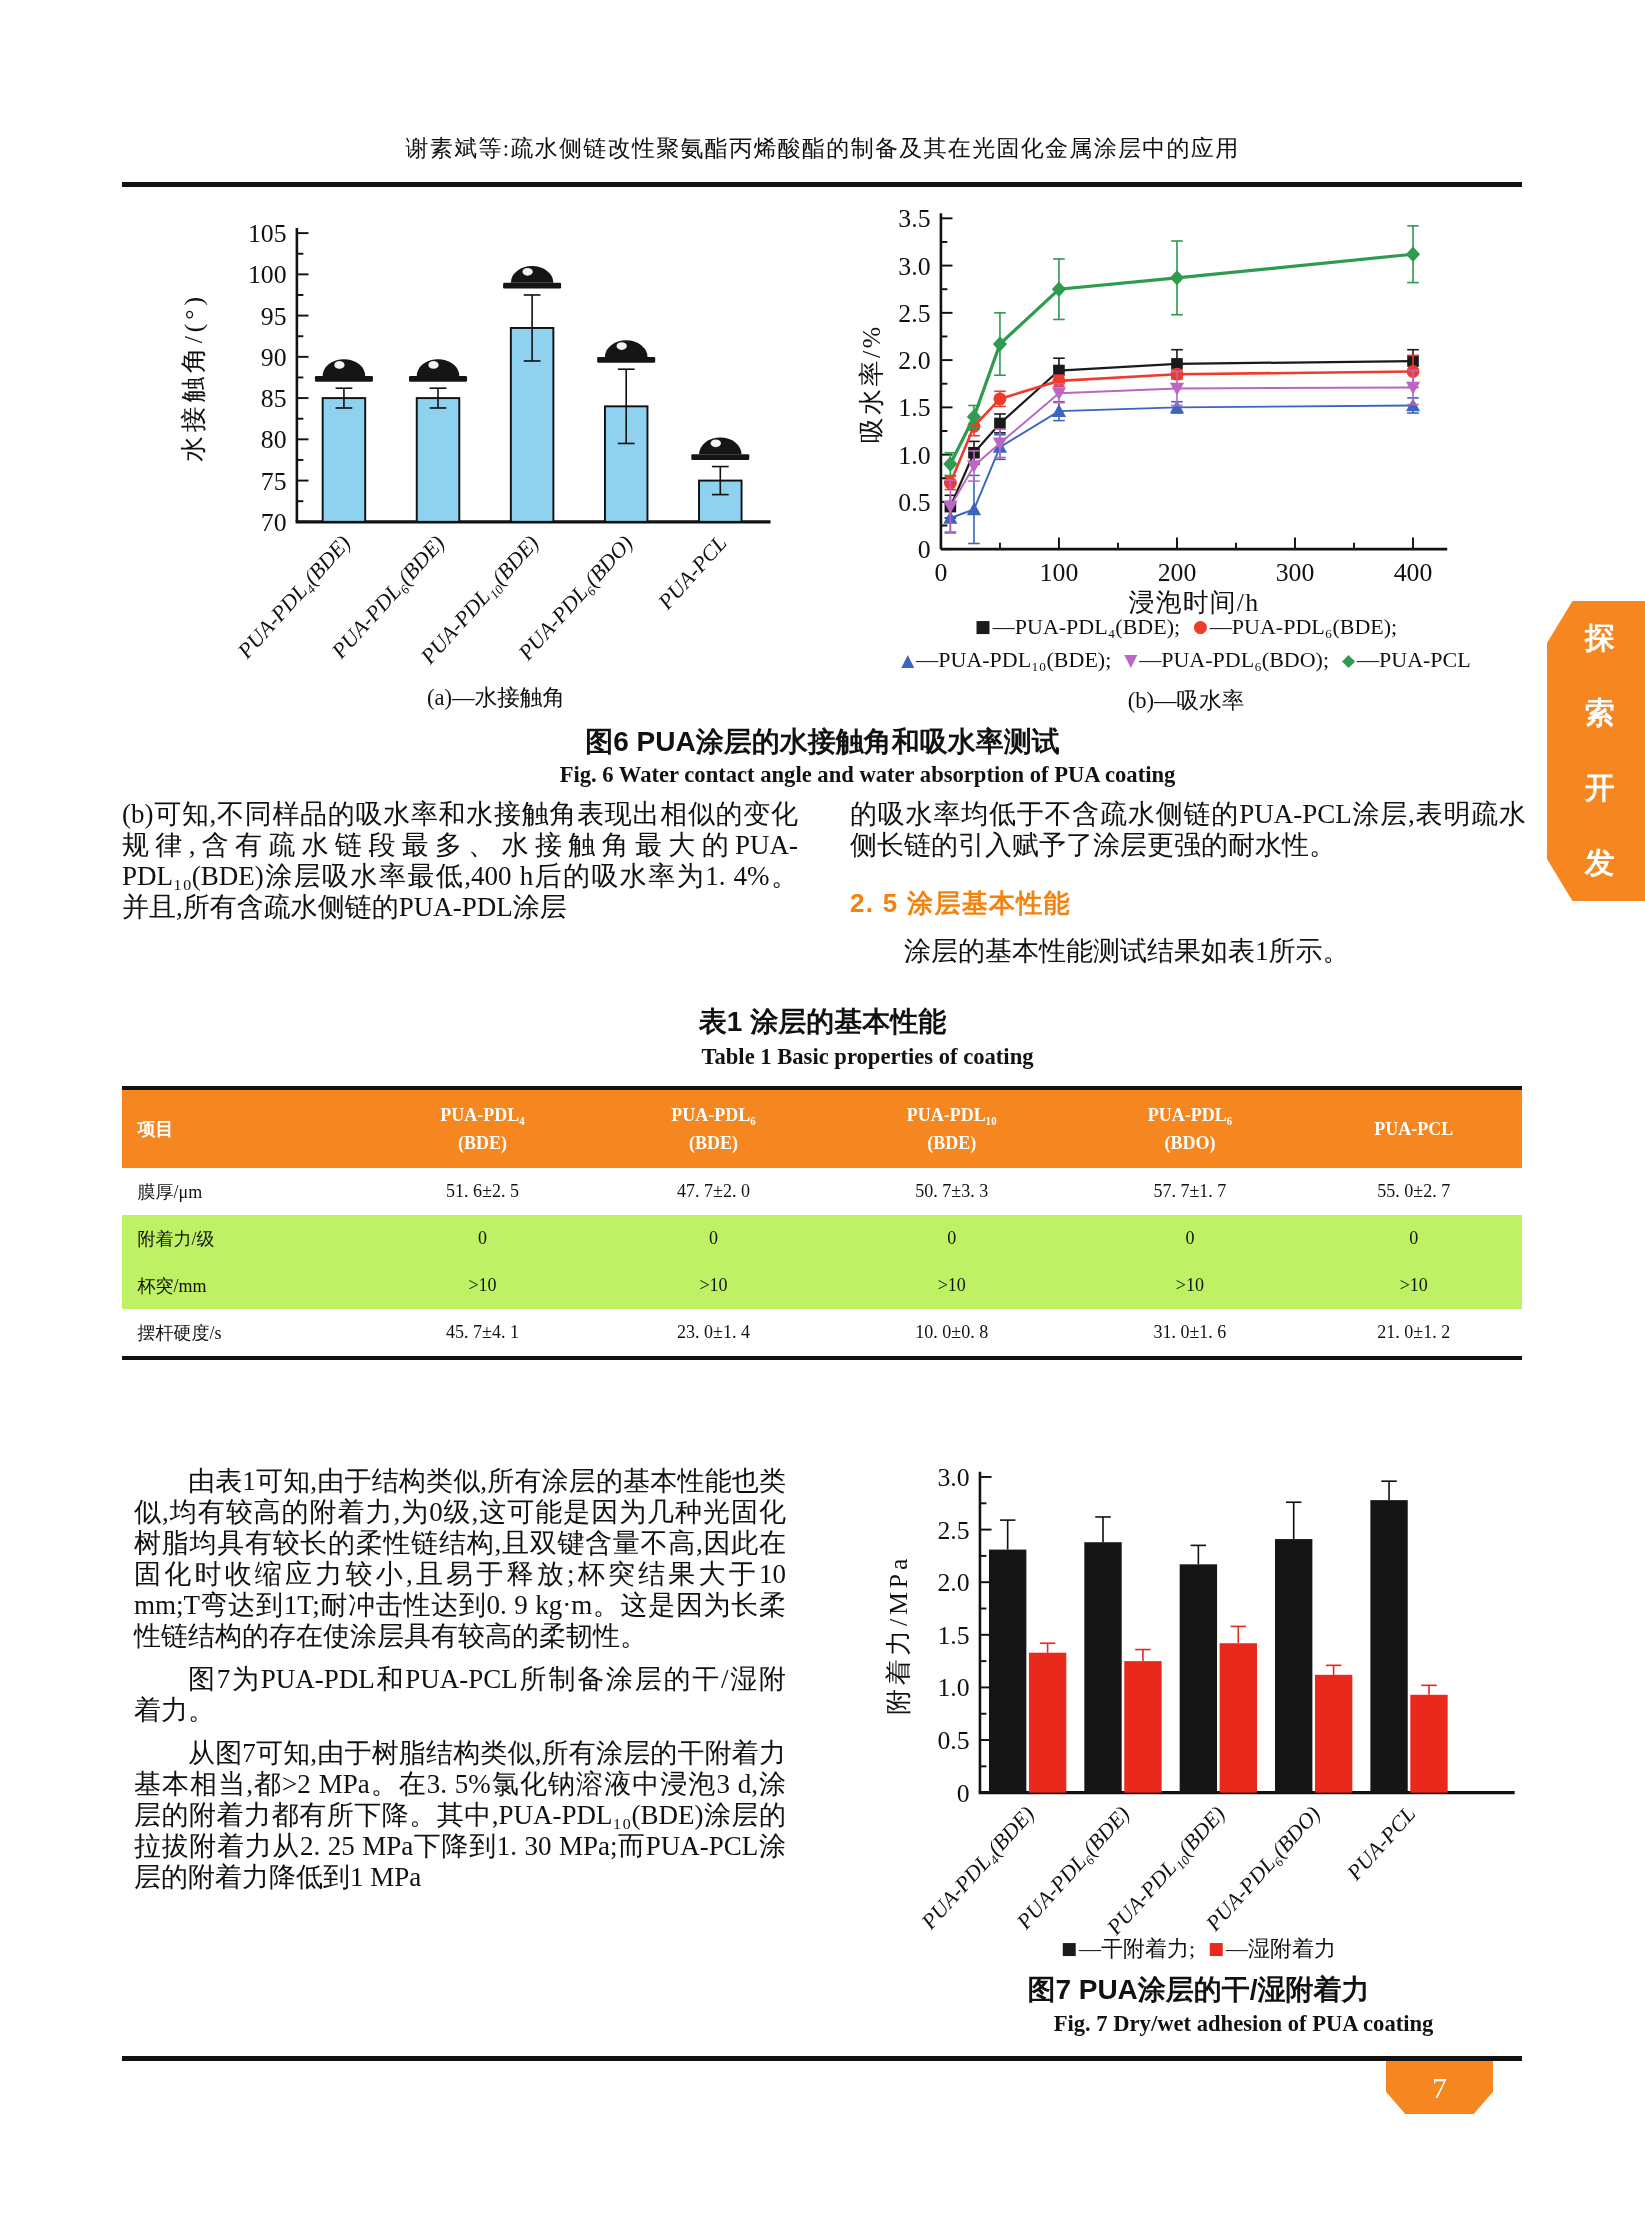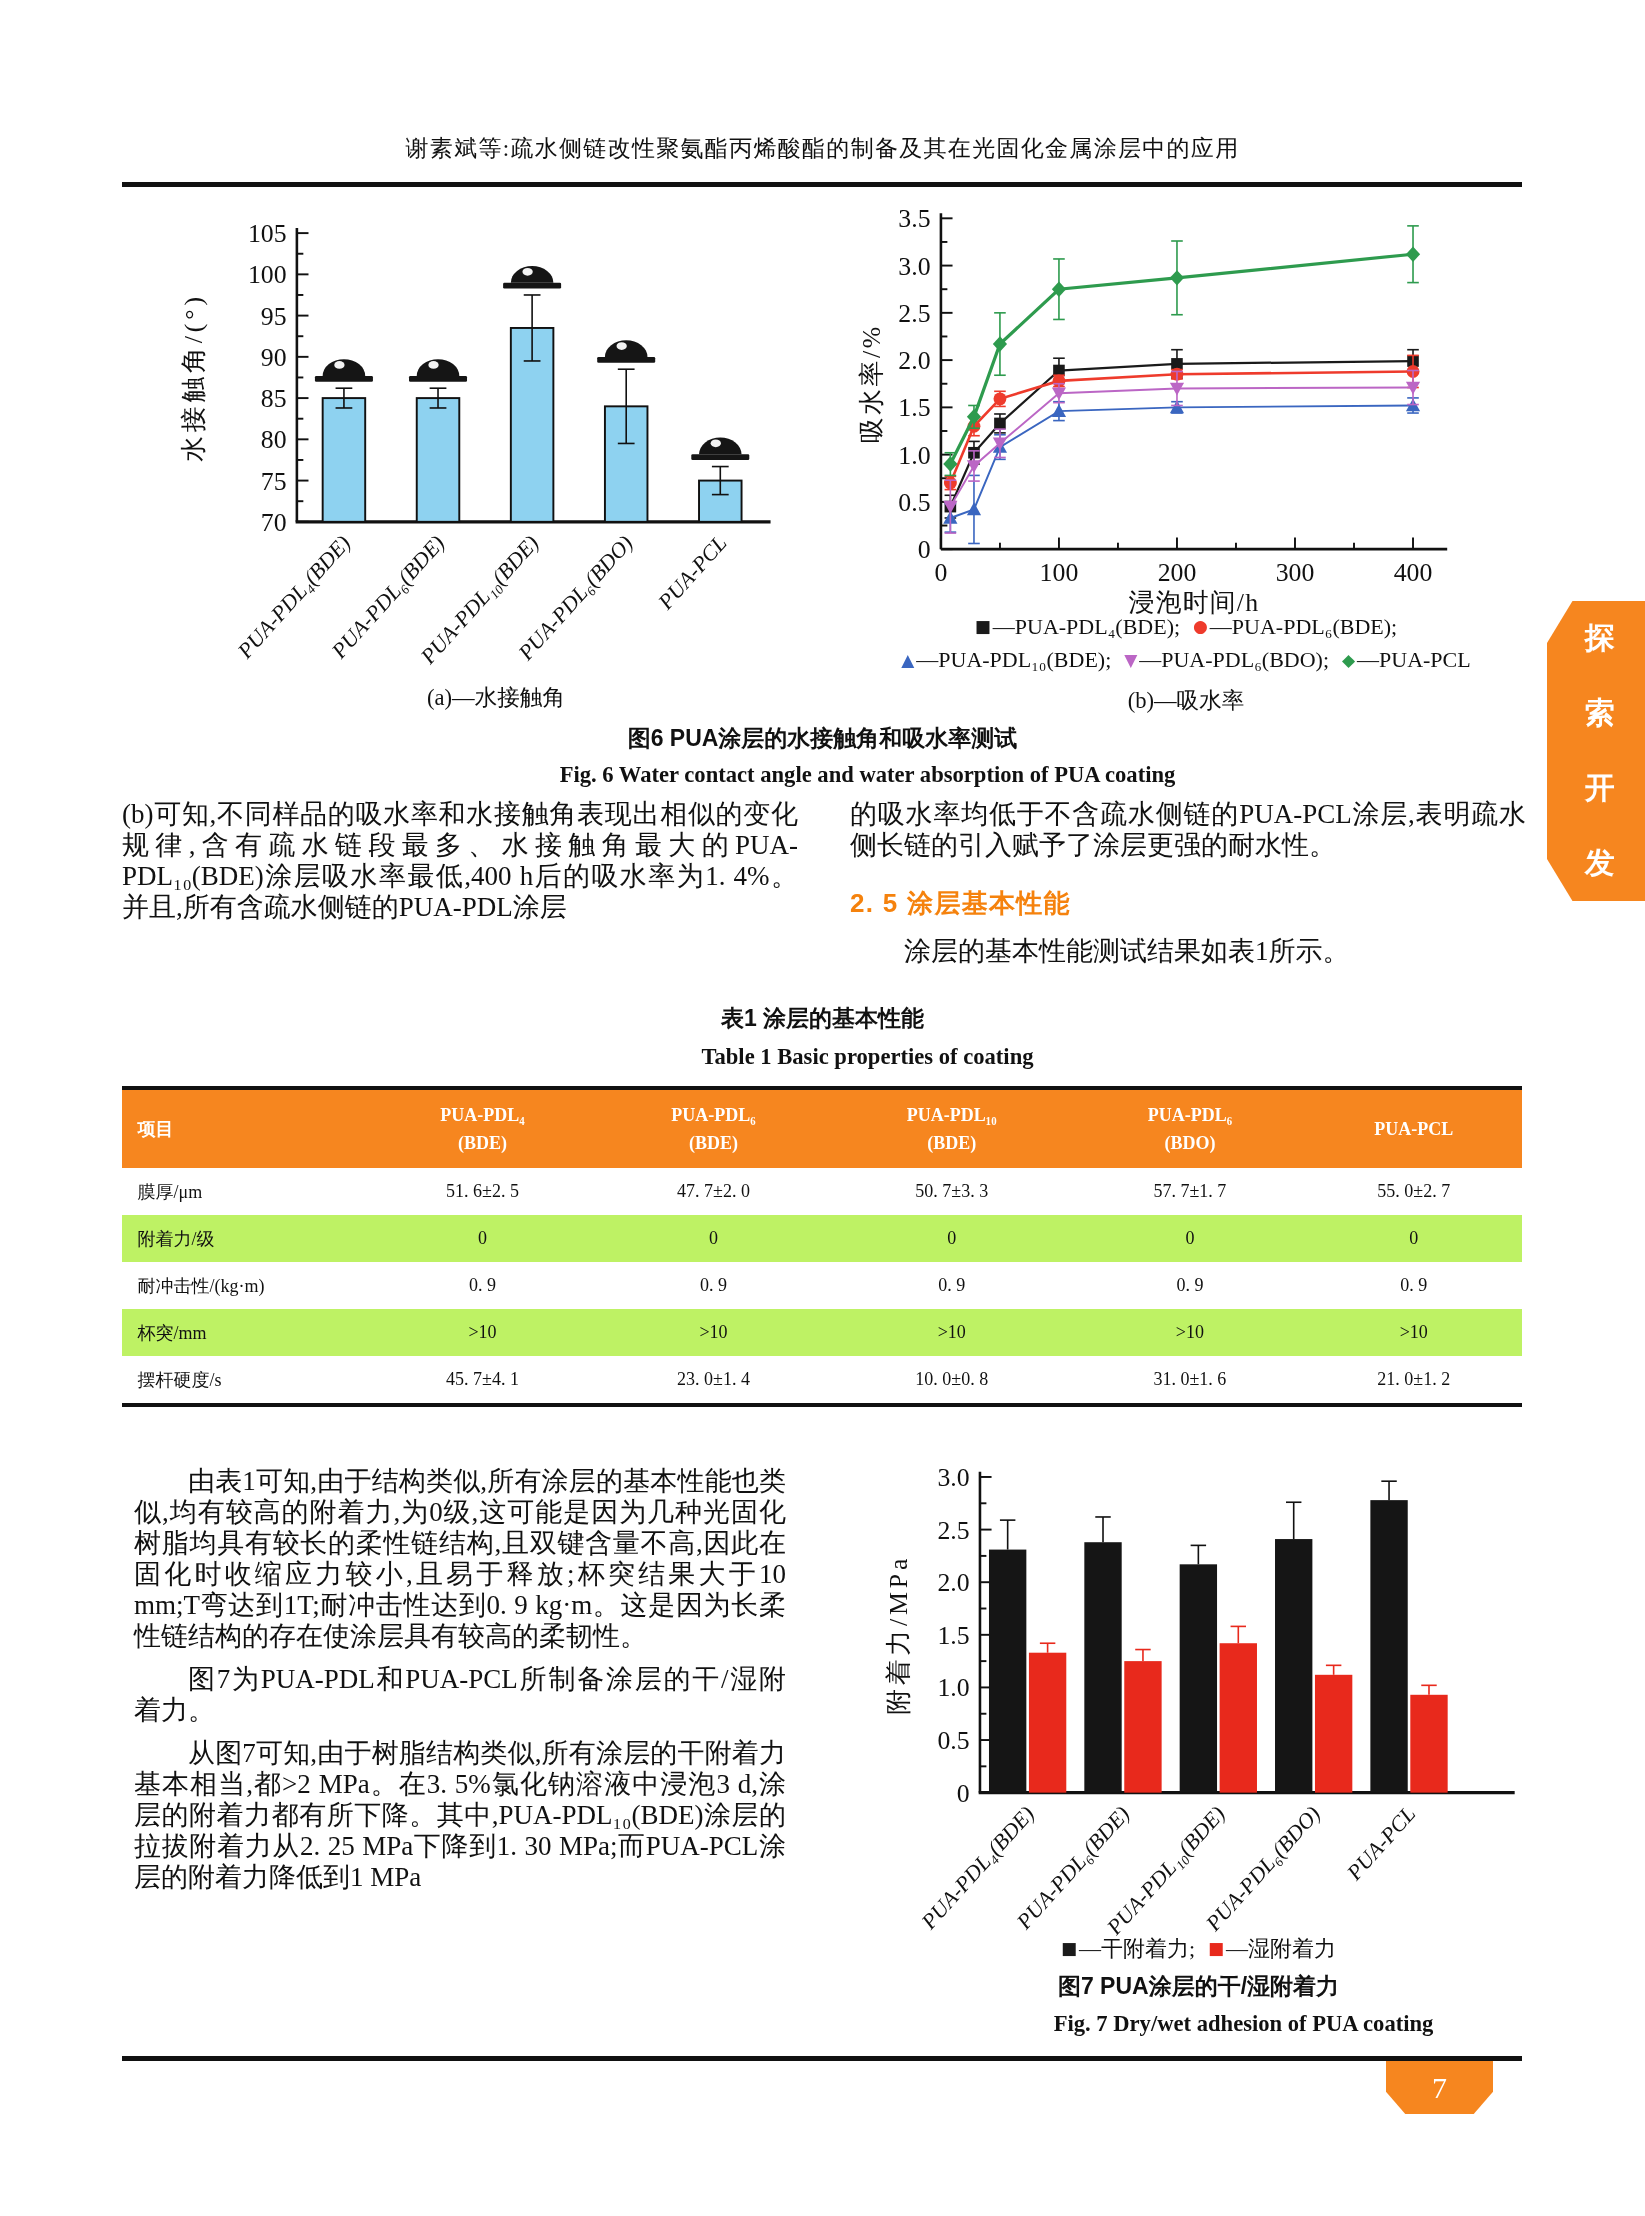--- a/index.html
+++ b/index.html
@@ -7,21 +7,21 @@
         font-family:"Liberation Serif","DejaVu Serif",serif;color:#111;}
   .rule{position:absolute;background:#111;height:4.5px;}
   #hdrText{position:absolute;left:0;top:133px;width:1645px;text-align:center;font-size:23px;letter-spacing:1.3px;}
   #hdrRule{left:122px;top:182px;width:1400px;}
   svg{position:absolute;overflow:visible;}
   svg text{font-family:"Liberation Serif","DejaVu Serif",serif;fill:#111;}
   #chartA{left:97px;top:188px;width:722px;height:522px;}
   #chartB{left:857px;top:188px;width:658px;height:445px;}
   #chartC{left:864px;top:1456px;width:670px;height:500px;}
   .cap{position:absolute;text-align:center;font-size:22.6px;}
-  .capzh{font-weight:700;font-family:"Liberation Sans","DejaVu Sans",sans-serif;font-size:23px;}
+  .capzh{font-weight:700;font-family:"Liberation Sans","DejaVu Sans",sans-serif;font-size:28px;}
   .capen{font-weight:700;font-size:22.6px;padding-left:45px;}
   #capA{left:206px;top:682px;width:580px;}
   #capB{left:857px;top:685px;width:658px;}
   #fig6zh{left:0;top:723px;width:1645px;}
   #fig6en{left:0;top:762px;width:1645px;}
   .legend{position:absolute;display:flex;flex-direction:column;gap:2.6px;}
   #legendB{left:838px;top:611px;width:696px;}
   #legendC{left:857px;top:1933px;width:683px;}
   .lrow{display:flex;justify-content:center;gap:13px;align-items:center;height:31px;font-size:22px;}
   .litem{display:flex;align-items:center;gap:1.9px;white-space:nowrap;}
@@ -384,28 +384,20 @@
           <td>55. 0±2. 7</td>
         </tr>
         <tr class="shade">
           <td>附着力/级</td>
           <td>0</td>
           <td>0</td>
           <td>0</td>
           <td>0</td>
           <td>0</td>
         </tr>
-        <tr>
-          <td>耐冲击性/(kg·m)</td>
-          <td>0. 9</td>
-          <td>0. 9</td>
-          <td>0. 9</td>
-          <td>0. 9</td>
-          <td>0. 9</td>
-        </tr>
         <tr class="shade">
           <td>杯突/mm</td>
           <td>&gt;10</td>
           <td>&gt;10</td>
           <td>&gt;10</td>
           <td>&gt;10</td>
           <td>&gt;10</td>
         </tr>
         <tr>
           <td>摆杆硬度/s</td>

